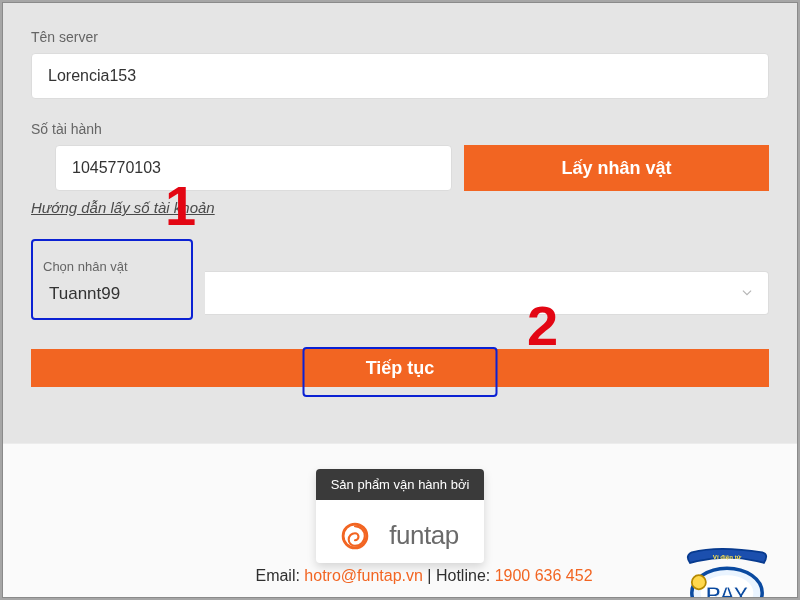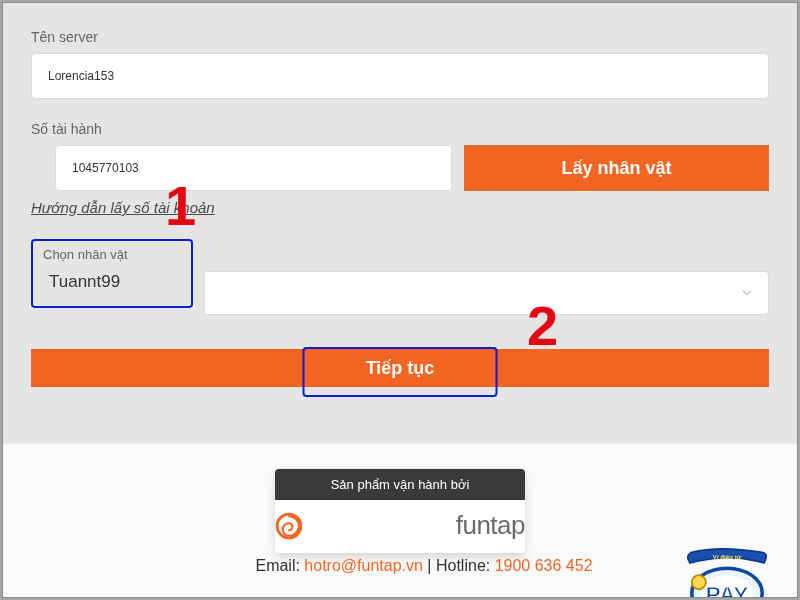--- a/index.html
+++ b/index.html
@@ -28,21 +28,21 @@
     font-size: 14px;
     color: #656565;
     margin-bottom: 8px;
   }
   .text-input {
     width: 100%;
     height: 46px;
     border: 1px solid #dcdcdc;
     border-radius: 4px;
     background: #fff;
-    font-size: 12px;
+    font-size: 16px;
     padding: 0 16px;
     color: #333;
     outline: none;
   }
   .group { margin-bottom: 22px; }
   .row {
     display: flex;
     gap: 12px;
     padding-left: 24px;
   }
@@ -64,21 +64,21 @@
     font-size: 15px;
     color: #4a4a4a;
     text-decoration: underline;
     cursor: pointer;
     font-style: italic;
   }
   .char-block {
     border: 2px solid #0b21d3;
     border-radius: 4px;
     display: inline-block;
-    padding: 6px 10px 12px 10px;
+    padding: 18px 10px 12px 10px;
     min-width: 162px;
   }
   .char-block .field-label { font-size: 13px; margin-bottom: 8px; }
   .char-value {
     font-size: 17px;
     color: #333;
     padding: 2px 6px;
   }
   .char-row {
     position: relative;
@@ -147,34 +147,34 @@
     text-align: center;
     position: relative;
     height: 160px;
   }
   .brand-box {
     display: inline-block;
     background: #fff;
     border-radius: 4px;
     overflow: hidden;
     box-shadow: 0 4px 10px rgba(0,0,0,0.15);
-    width: 250px;
+    width: 168px;
   }
   .brand-top {
     background: #3a3a3a;
     color: #fff;
     font-size: 13px;
     padding: 8px 0;
     font-weight: 500;
   }
   .brand-body {
-    padding: 10px 0 12px 0;
+    padding: 20px 0 12px 0;
     display: flex;
     align-items: center;
-    justify-content: space-between;
+    justify-content: center;
     gap: 20px;
   }
   .swirl {
     width: 28px; height: 28px;
     display: inline-flex; align-items: center; justify-content: center;
   }
   .brand-text {
     font-size: 26px;
     color: #6a6a6a;
     font-weight: 500;

